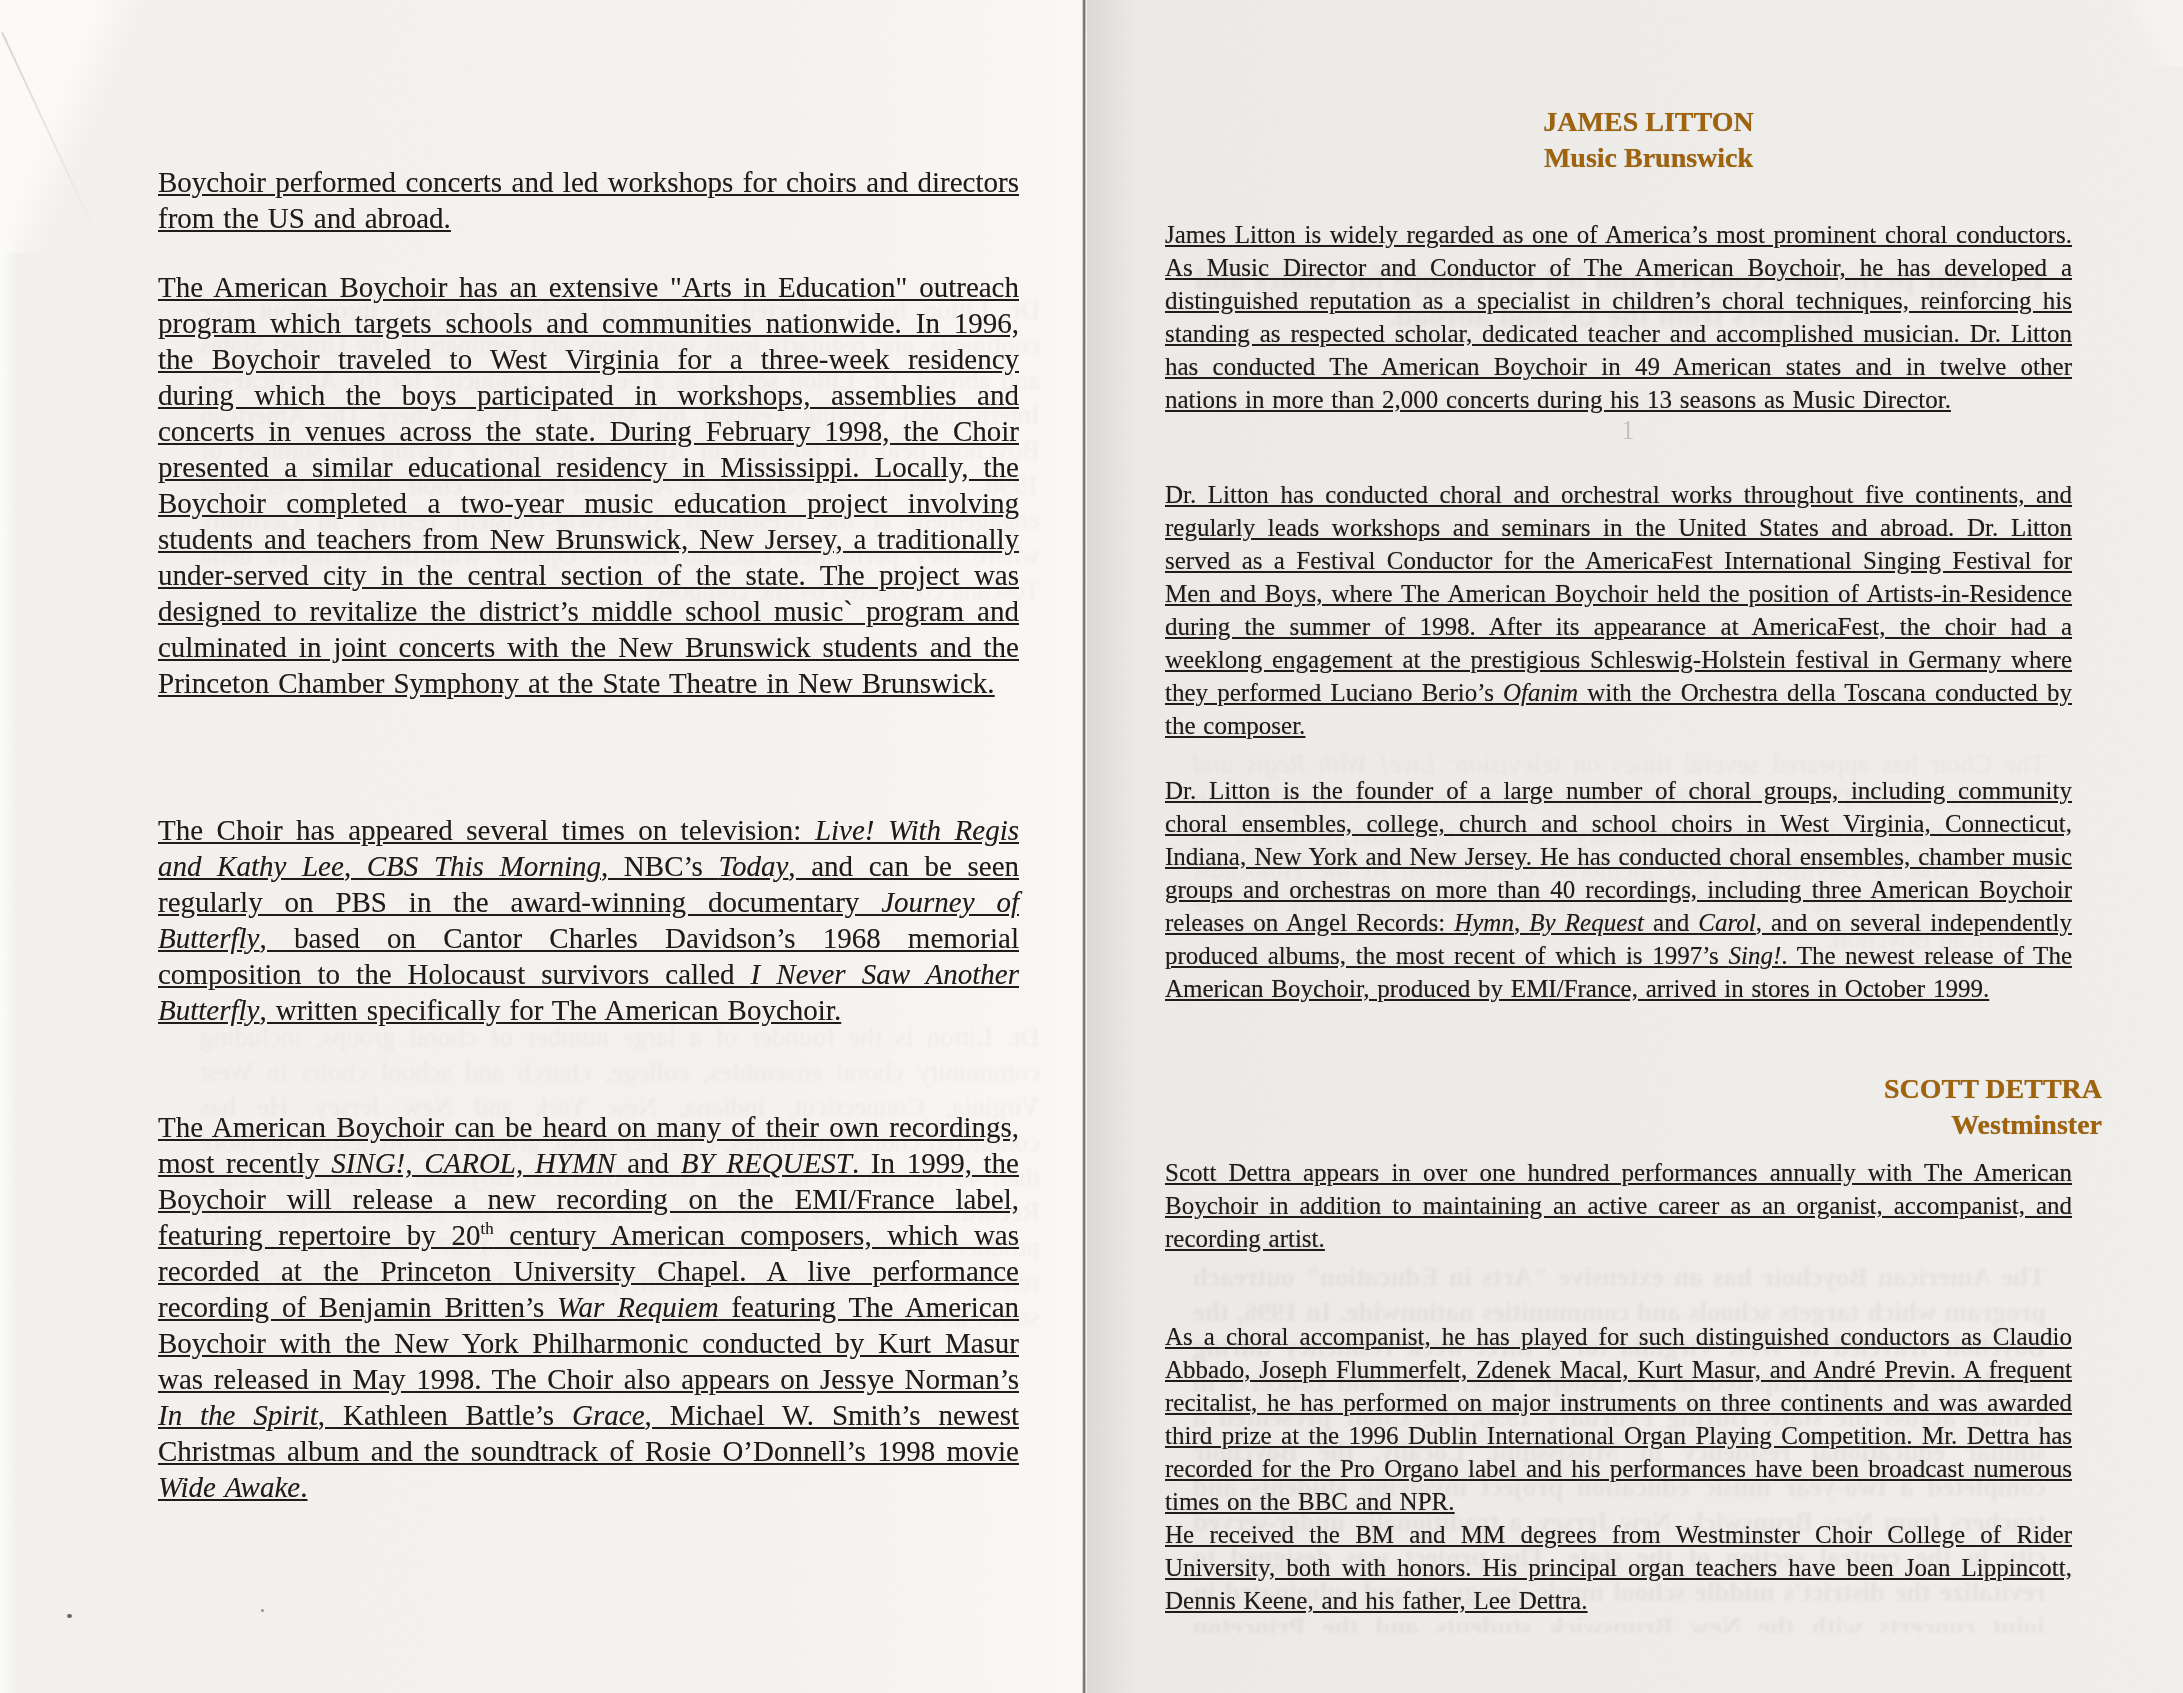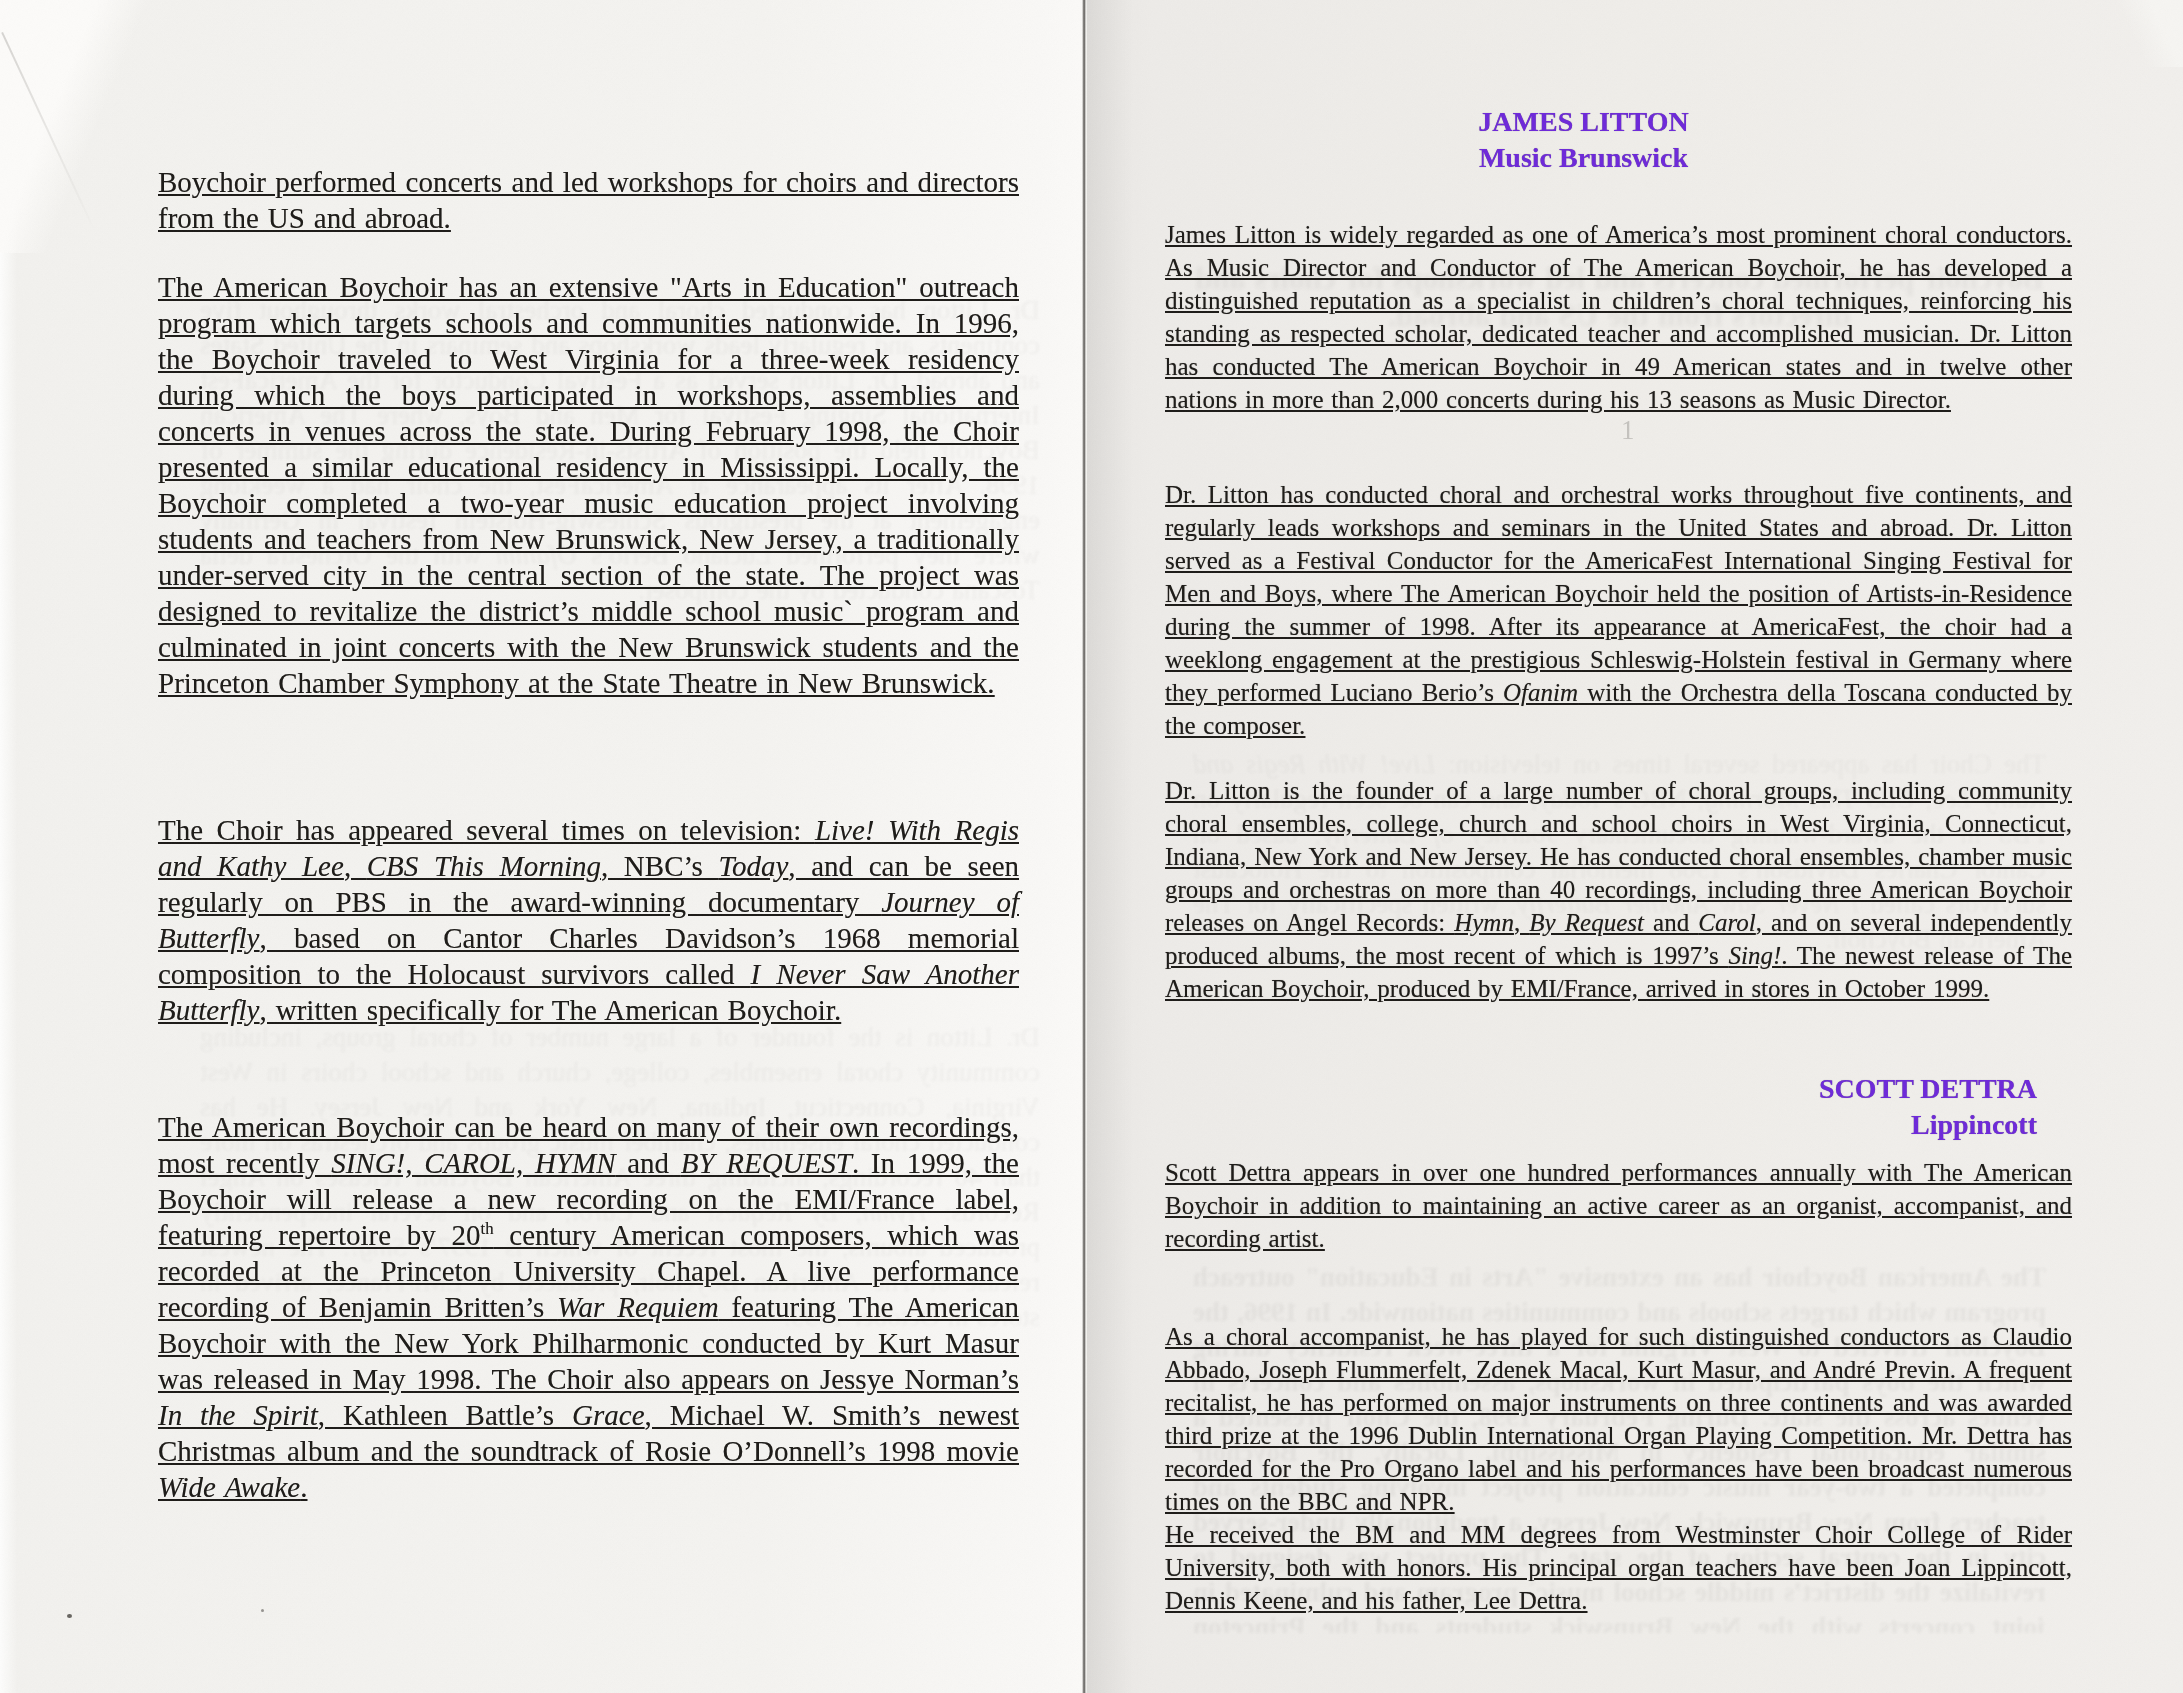--- a/index.html
+++ b/index.html
@@ -34,22 +34,22 @@
   .para{
     position:absolute;text-align:justify;color:#1c1a17;
     word-spacing:.06em;
     text-decoration:underline;
   }
   .pl{left:158px;width:861px;font-size:29px;line-height:36px;
     text-shadow:0 0 0.3px rgba(28,26,23,.4);}
   .pr{left:1165px;width:907px;font-size:25px;line-height:33px;
     text-shadow:0 0 0.7px rgba(28,25,22,.5);}
   .heading{
-    position:absolute;left:1130px;width:907px;text-align:center;
-    font-weight:bold;font-size:28px;line-height:36px;color:#6d28d9;
+    position:absolute;left:1195px;width:907px;text-align:center;
+    font-weight:bold;font-size:28px;line-height:36px;color:#a16207;
     text-shadow:0 0 0.7px rgba(24,22,19,.5);
   }
   sup{font-size:.58em;line-height:0;}
 
   .ghost{
     position:absolute;overflow:hidden;pointer-events:none;
     transform:scaleX(-1);filter:blur(1.7px);color:#23211e;
     text-align:justify;word-spacing:.05em;
   }
   .ghost-digit{
@@ -90,21 +90,21 @@
   <div class="heading" style="top:104px;">
     <div>JAMES LITTON</div>
     <div>Music Brunswick</div>
   </div>
   <div class="para pr" style="top:218px;"><span>James Litton is widely regarded as one of America’s most prominent choral conductors. As Music Director and Conductor of The American Boychoir, he has developed a distinguished reputation as a specialist in children’s choral techniques, reinforcing his standing as respected scholar, dedicated teacher and accomplished musician. Dr. Litton has conducted The American Boychoir in 49 American states and in twelve other nations in more than 2,000 concerts during his 13 seasons as Music Director.</span></div>
   <div class="para pr" style="top:478px;"><span>Dr. Litton has conducted choral and orchestral works throughout five continents, and regularly leads workshops and seminars in the United States and abroad. Dr. Litton served as a Festival Conductor for the AmericaFest International Singing Festival for Men and Boys, where The American Boychoir held the position of Artists-in-Residence during the summer of 1998. After its appearance at AmericaFest, the choir had a weeklong engagement at the prestigious Schleswig-Holstein festival in Germany where they performed Luciano Berio’s </span><i>Ofanim</i><span> with the Orchestra della Toscana conducted by the composer.</span></div>
   <div class="para pr" style="top:774px;"><span>Dr. Litton is the founder of a large number of choral groups, including community choral ensembles, college, church and school choirs in West Virginia, Connecticut, Indiana, New York and New Jersey. He has conducted choral ensembles, chamber music groups and orchestras on more than 40 recordings, including three American Boychoir releases on Angel Records: </span><i>Hymn</i><span>, </span><i>By Request</i><span> and </span><i>Carol</i><span>, and on several independently produced albums, the most recent of which is 1997’s </span><i>Sing!</i><span>. The newest release of The American Boychoir, produced by EMI/France, arrived in stores in October 1999.</span></div>
 
   <div class="heading" style="top:1071px;text-align:right;">
     <div>SCOTT DETTRA</div>
-    <div>Lippincott</div>
+    <div>Westminster</div>
   </div>
   <div class="para pr" style="top:1156px;"><span>Scott Dettra appears in over one hundred performances annually with The American Boychoir in addition to maintaining an active career as an organist, accompanist, and recording artist.</span></div>
   <div class="para pr" style="top:1320px;"><span>As a choral accompanist, he has played for such distinguished conductors as Claudio Abbado, Joseph Flummerfelt, Zdenek Macal, Kurt Masur, and André Previn. A frequent recitalist, he has performed on major instruments on three continents and was awarded third prize at the 1996 Dublin International Organ Playing Competition. Mr. Dettra has recorded for the Pro Organo label and his performances have been broadcast numerous times on the BBC and NPR.</span><br><span>He received the BM and MM degrees from Westminster Choir College of Rider University, both with honors. His principal organ teachers have been Joan Lippincott, Dennis Keene, and his father, Lee Dettra.</span></div>
 
   <div class="speck speck1"></div>
   <div class="speck speck2"></div>
 
   <svg class="noise" width="2183" height="1694" aria-hidden="true" viewBox="0 0 3275 2541">
     <filter id="grain">
       <feTurbulence type="fractalNoise" baseFrequency="0.8" numOctaves="2" stitchTiles="stitch"></feTurbulence>

